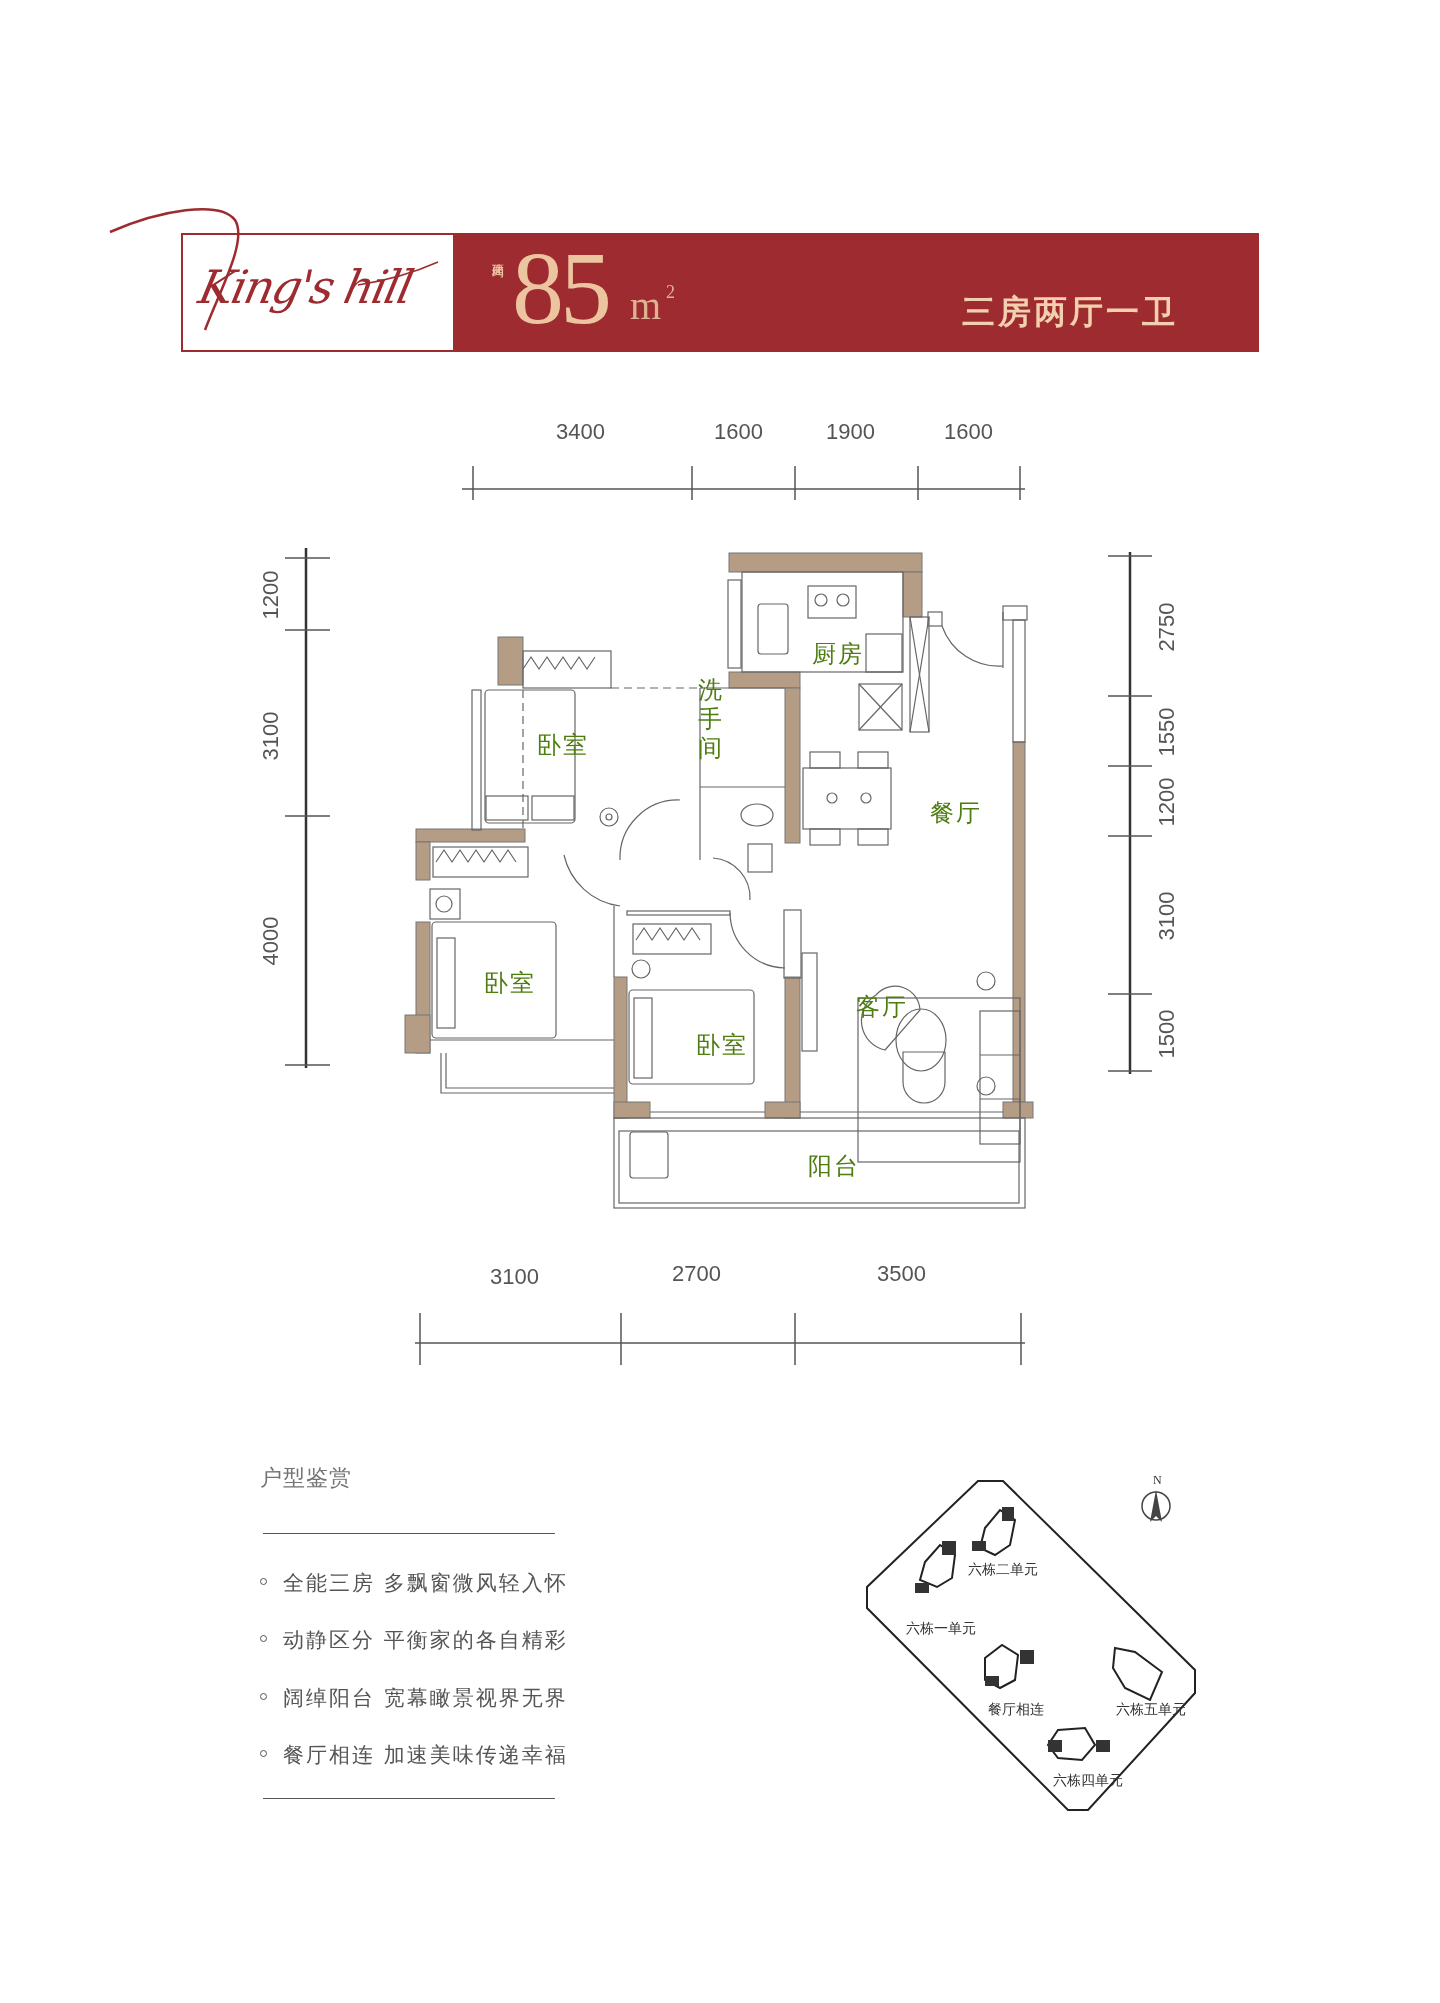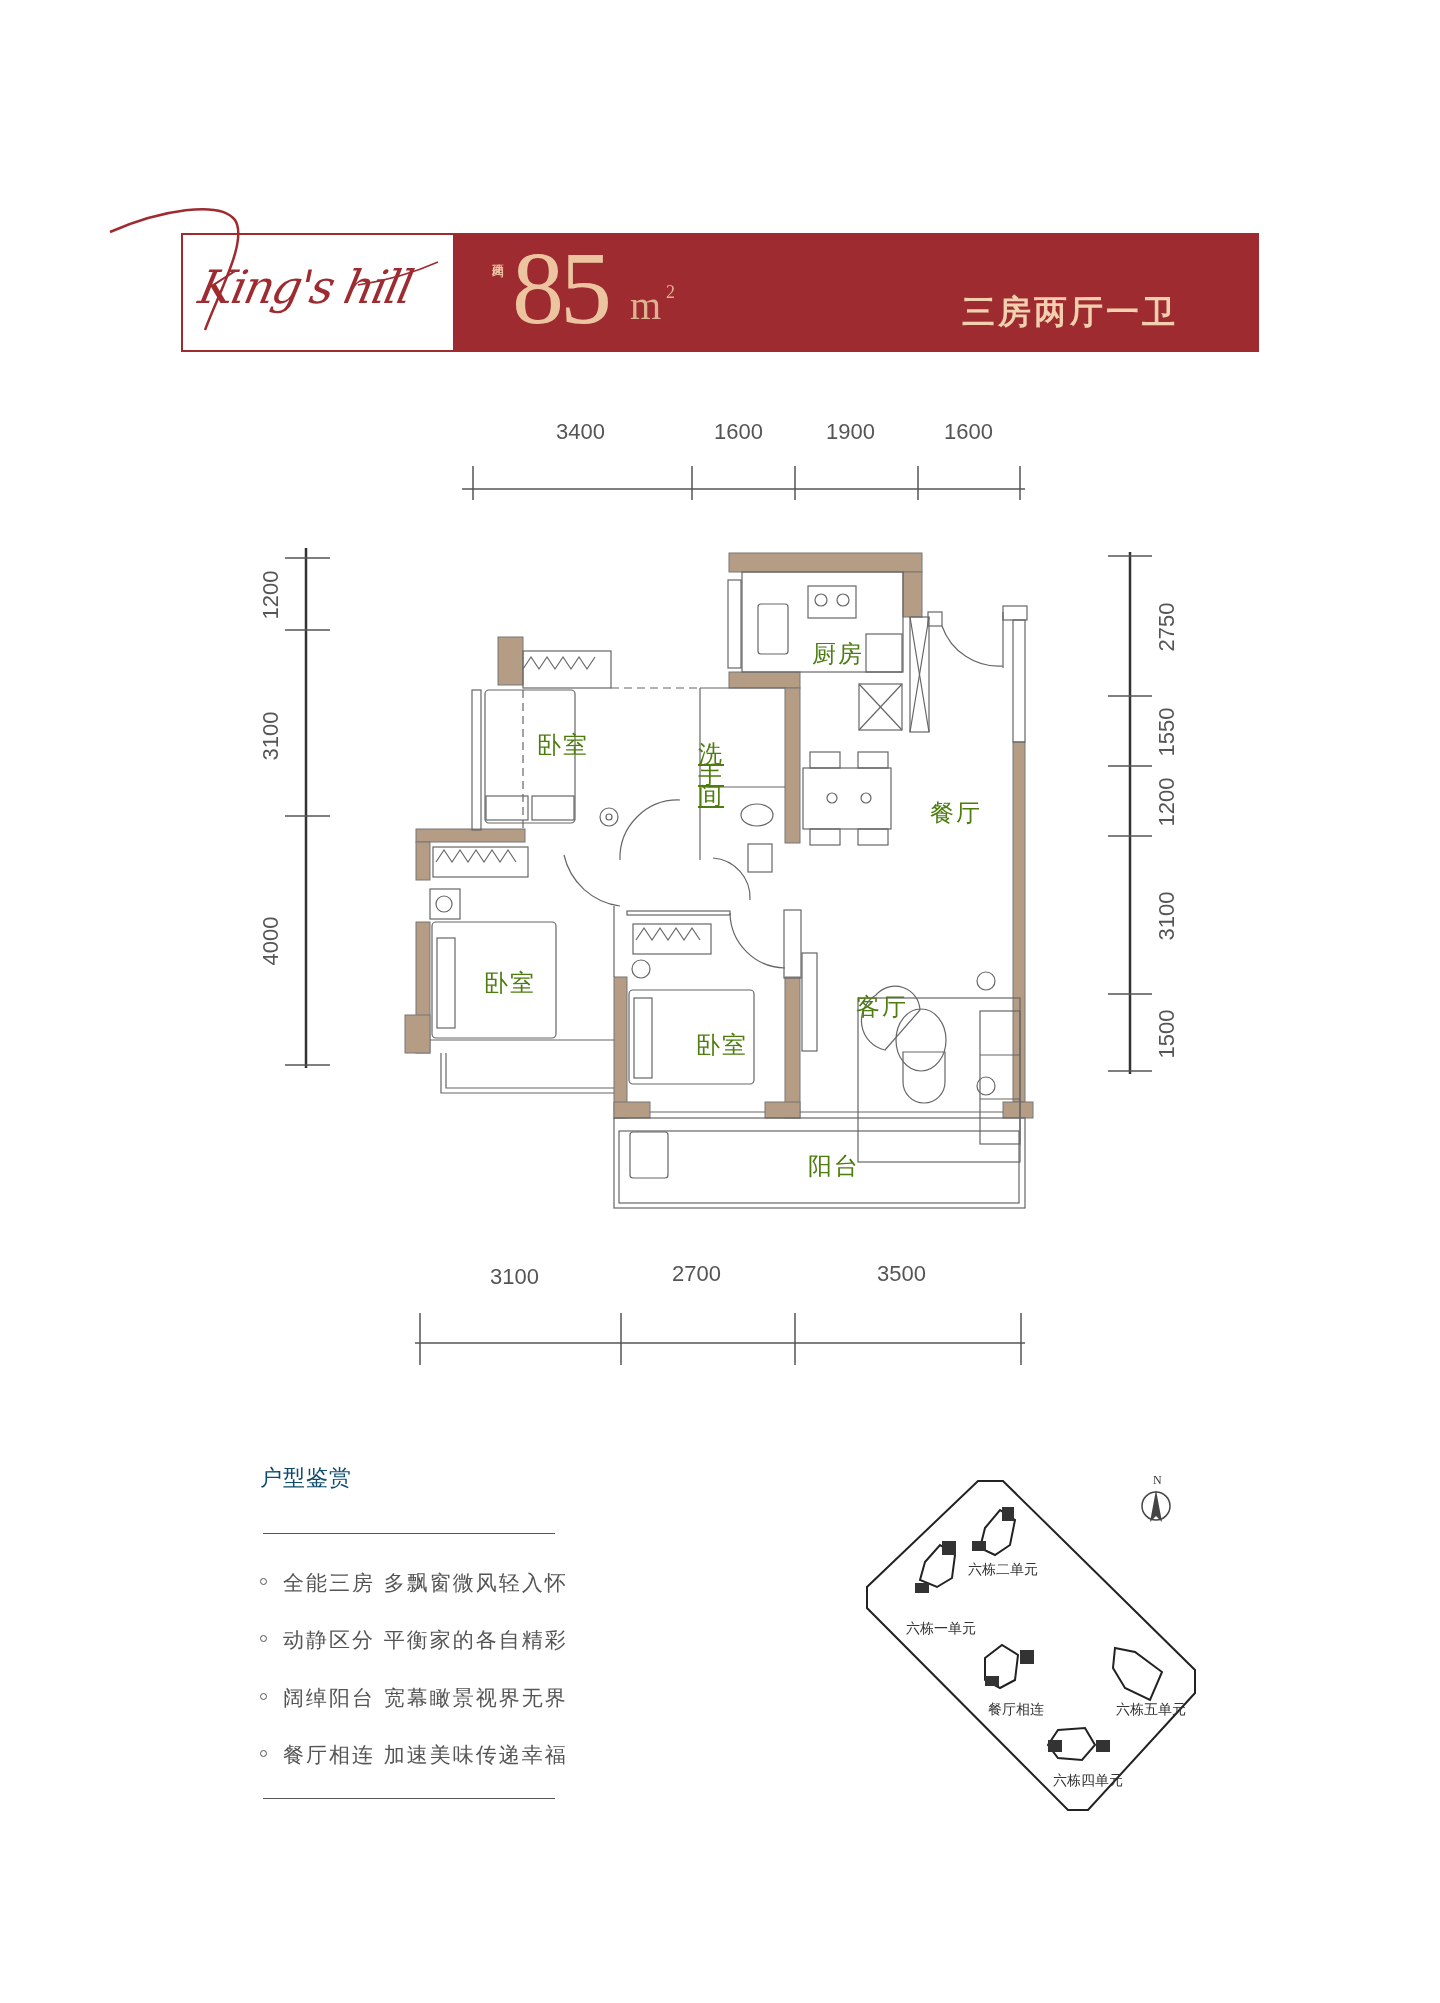--- a/index.html
+++ b/index.html
@@ -13,21 +13,21 @@
   .area-num{left:512px;top:236px;font-family:"Liberation Serif","DejaVu Serif",serif;font-size:104px;line-height:104px;color:#ecc5a0;letter-spacing:-4px;text-align:center;}
   .area-unit{left:630px;top:286px;font-family:"Liberation Serif","DejaVu Serif",serif;font-size:40px;line-height:40px;color:#ddb393;}
   .area-sup{left:666px;top:282px;font-family:"Liberation Serif","DejaVu Serif",serif;font-size:18px;color:#ddb393;}
   .layout-title{left:934px;top:292px;font-size:33px;line-height:40px;color:#f2cfae;letter-spacing:3px;font-weight:bold;margin-left:28px;}
   
   .dim{font-family:"Liberation Sans","DejaVu Sans",sans-serif;font-size:22px;color:#555;}
   .dim-v{transform:rotate(-90deg);transform-origin:center center;}
   
   .room{font-size:24px;color:#4d7c0f;letter-spacing:2px;}
   
-  .feat-title{left:260px;top:1463px;font-size:22px;color:#0c4a6e;letter-spacing:1px;}
+  .feat-title{left:260px;top:1463px;font-size:22px;color:#737373;letter-spacing:1px;}
   .rule{height:1px;background:#555;}
   .feat-item{font-size:21px;color:#555;letter-spacing:2px;}
   .feat-dot{display:inline-block;width:5px;height:5px;border:1.5px solid #555;border-radius:50%;margin-right:16px;vertical-align:middle;position:relative;top:-3px;}
   .site-label{font-size:14px;color:#333;}
 </style>
 </head>
 <body>
 
 <div class="abs logo-box"></div>
 <svg class="abs" style="left:100px;top:200px" width="360" height="160">
@@ -203,21 +203,21 @@
       <circle cx="986" cy="1086" r="9"></circle>
     <line x1="800" y1="1112" x2="1003" y2="1112"></line>
 
     <rect x="614" y="1118" width="411" height="90"></rect>
     <rect x="619" y="1131" width="400" height="72"></rect>
     <rect x="630" y="1132" width="38" height="46" rx="3"></rect>
   </g>
 </svg>
 
 <div class="abs room" style="left:537px;top:729px">卧室</div>
-<div class="abs room" style="left:698px;top:744px;width:20px;line-height:21px;text-decoration:underline;">洗手间</div>
+<div class="abs room" style="left:698px;top:676px;width:20px;line-height:29px;">洗手间</div>
 <div class="abs room" style="left:812px;top:638px">厨房</div>
 <div class="abs room" style="left:930px;top:797px">餐厅</div>
 <div class="abs room" style="left:484px;top:967px">卧室</div>
 <div class="abs room" style="left:696px;top:1029px">卧室</div>
 <div class="abs room" style="left:856px;top:991px">客厅</div>
 <div class="abs room" style="left:808px;top:1150px">阳台</div>
 
 <div class="abs feat-title">户型鉴赏</div>
 <div class="abs rule" style="left:263px;top:1533px;width:292px;"></div>
 <div class="abs feat-item" style="left:260px;top:1569px"><span class="feat-dot"></span><span>全能三房 多飘窗微风轻入怀</span></div>

